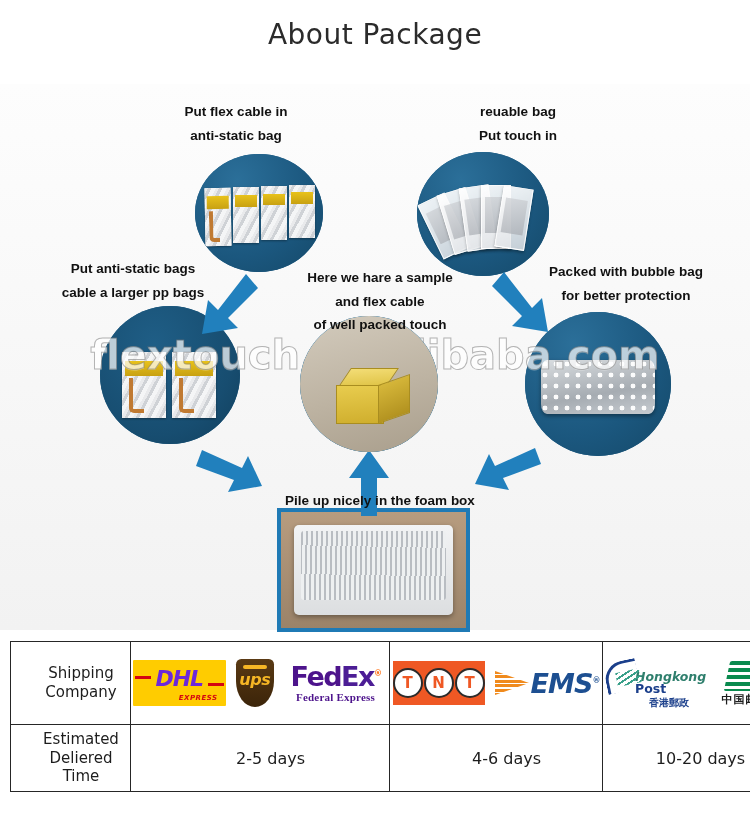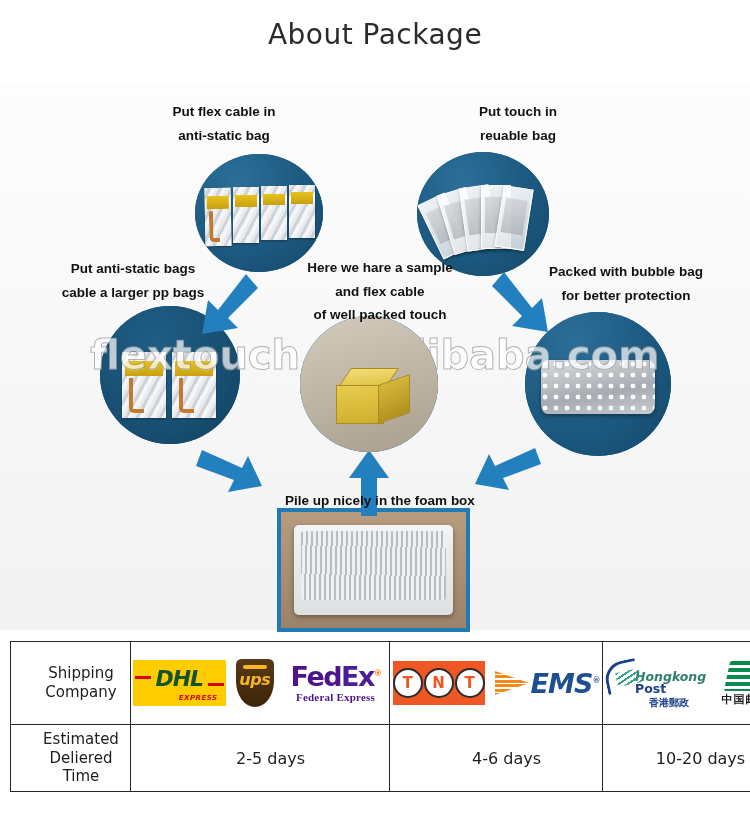--- a/index.html
+++ b/index.html
@@ -102,21 +102,21 @@
           font-family:"DejaVu Sans",sans-serif;font-size:15px;color:#1d1d1d;padding-left:22px;}
   .tbl .hcell{width:96px;line-height:1.25;}
   .tbl .logos{height:74px;padding:4px 2px;}
   .tbl .days{height:64px;font-size:16px;}
   .logo-row{display:flex;align-items:center;justify-content:center;gap:10px;height:100%;}
 
   
   .dhl{width:106px;height:46px;background:#fc0;position:relative;border-radius:1px;}
   .dhl .w{position:absolute;left:6px;top:9px;right:6px;height:20px;
       font-family:"DejaVu Sans",sans-serif;font-weight:bold;font-style:italic;
-      font-size:22px;letter-spacing:-1px;color:#14532d;text-align:center;line-height:20px;}
+      font-size:22px;letter-spacing:-1px;color:#6d28d9;text-align:center;line-height:20px;}
   .dhl .e{position:absolute;left:0;right:8px;bottom:4px;text-align:right;
       font-size:7px;font-style:italic;font-weight:bold;color:#d40511;letter-spacing:.5px;}
   .dhl .s1,.dhl .s2{position:absolute;height:3px;background:#d40511;}
   .dhl .s1{left:2px;top:16px;width:16px;} .dhl .s2{right:2px;top:23px;width:16px;}
 
   
   .ups{width:44px;height:48px;position:relative;
     background:linear-gradient(180deg,#5a3a14,#3b2409);
     border-radius:6px 6px 22px 22px/6px 6px 30px 30px;}
   .ups .t{position:absolute;left:0;right:0;top:11px;text-align:center;
@@ -173,36 +173,36 @@
 </style>
 </head>
 <body>
 
 <div id="stage">
 
   <div class="title">About Package</div>
 
   <div class="diagram">
 
-    <div class="cap" style="left:96px;top:16px;width:256px;">
+    <div class="cap" style="left:108px;top:16px;width:256px;">
       <span>Put flex cable in</span>
       <span>anti-static bag</span>
     </div>
 
     <div class="cap" style="left:400px;top:16px;width:236px;">
+      <span>reuable bag</span>
       <span>Put touch in</span>
-      <span>reuable bag</span>
     </div>
 
     <div class="cap" style="left:10px;top:173px;width:246px;">
       <span>Put anti-static bags</span>
       <span>cable a larger pp bags</span>
     </div>
 
-    <div class="cap" style="left:262px;top:172px;width:236px;z-index:6;">
+    <div class="cap" style="left:262px;top:182px;width:236px;z-index:6;">
       <span>Here we hare a sample</span>
       <span>and flex cable</span>
       <span>of well packed touch</span>
     </div>
 
     <div class="cap" style="left:504px;top:176px;width:244px;">
       <span>Packed with bubble bag</span>
       <span>for better protection</span>
     </div>
 

